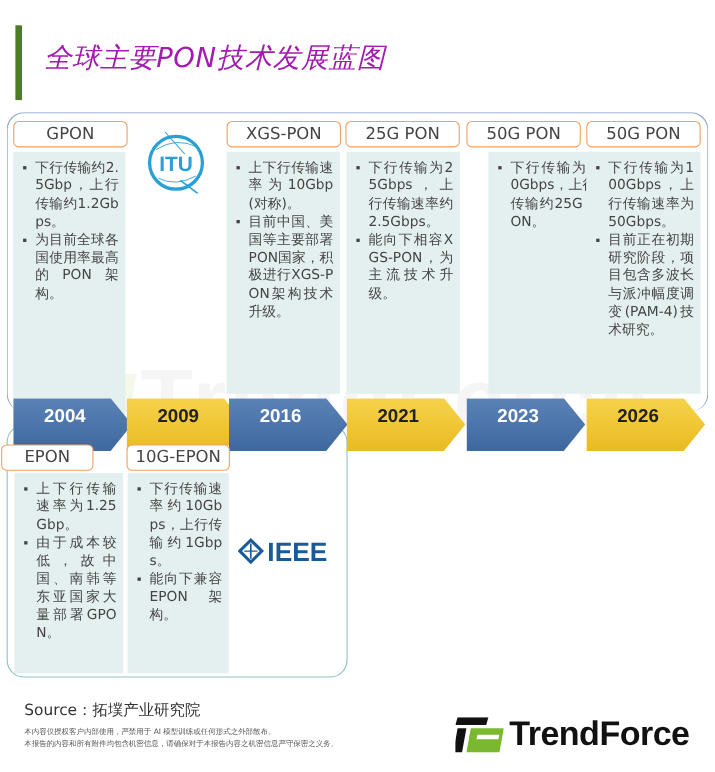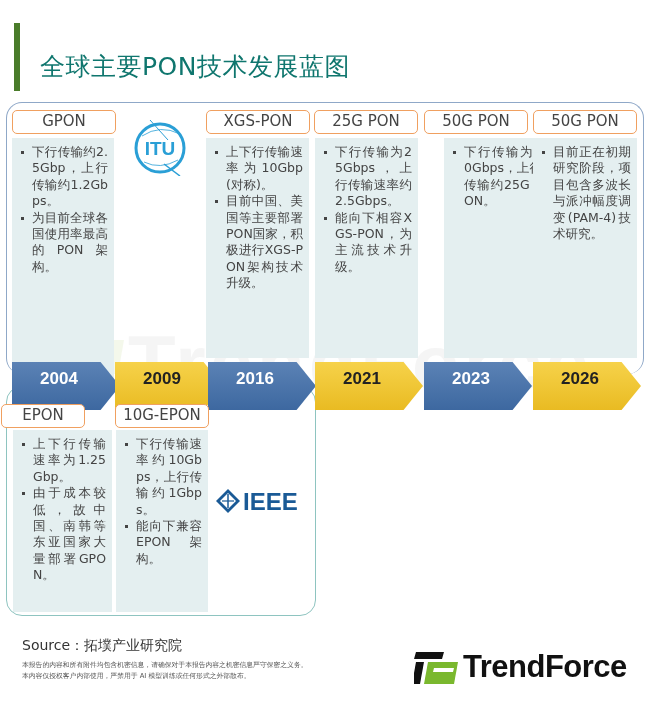--- a/index.html
+++ b/index.html
@@ -4,22 +4,22 @@
 <style>
   * { box-sizing: border-box; margin: 0; padding: 0; }
   body {
     width: 650px; height: 702px; background: #ffffff; position: relative; overflow: hidden;
     font-family: "DejaVu Sans", "Liberation Sans", sans-serif; color: #333;
   }
   .title-bar {
     position: absolute; left: 14px; top: 23px; width: 6px; height: 68px; background: #4a7c2a;
   }
   .page-title {
-    position: absolute; left: 40px; top: 50px; font-size: 25px; color: #0f766e; letter-spacing: 0.5px;
-    font-family: "DejaVu Sans", sans-serif; font-weight: normal;
+    position: absolute; left: 40px; top: 36px; font-size: 25px; color: #a21caf; letter-spacing: 0.5px;
+    font-family: "DejaVu Sans", sans-serif; font-weight: normal; font-style: italic;
   }
   .container-top {
     position: absolute; left: 6px; top: 102px; width: 638px; height: 272px;
     border: 1.5px solid #8fa8c8; border-radius: 16px; border-bottom: none;
   }
   .container-bottom {
     position: absolute; left: 6px; top: 386px; width: 310px; height: 230px;
     border: 1.5px solid #8ec4c0; border-radius: 16px;
   }
   .label-box {
@@ -116,20 +116,21 @@
 <div class="label-box" style="left:424px; top:110px; width:104px;">50G PON</div>
 <div class="content-box" style="left:424px; top:138px; width:104px; height:220px;margin-left:20px;">
   <ul>
     <li>下行传输为50Gbps，上行传输约25G PON。</li>
   </ul>
 </div>
 
 <div class="label-box" style="left:533px; top:110px; width:104px;">50G PON</div>
 <div class="content-box" style="left:533px; top:138px; width:104px; height:220px;">
   <ul>
+    <li>下行传输为100Gbps，上行传输速率为50Gbps。</li>
     <li>目前正在初期研究阶段，项目包含多波长与派冲幅度调变(PAM-4)技术研究。</li>
   </ul>
 </div>
 
 <div class="container-bottom"></div>
 
 <div class="arrow blue" style="left:12px;">2004</div>
 <div class="arrow yellow" style="left:115px;">2009</div>
 <div class="arrow blue" style="left:208px;">2016</div>
 <div class="arrow yellow" style="left:315px;">2021</div>
@@ -155,22 +156,22 @@
 <svg class="ieee-logo" viewBox="0 0 92 30">
   <polygon points="12,3 24,15 12,27 0,15" fill="#1a5a96"></polygon>
   <polygon points="12,7 20,15 12,23 4,15" fill="#ffffff"></polygon>
   <line x1="12" y1="8" x2="12" y2="22" stroke="#1a5a96" stroke-width="1.5"></line>
   <line x1="6" y1="15" x2="18" y2="15" stroke="#1a5a96" stroke-width="1.2"></line>
   <text x="27" y="24" font-family="Liberation Sans, sans-serif" font-weight="bold" font-size="24" fill="#1a5a96">IEEE</text>
 </svg>
 
 <div class="source">Source：拓墣产业研究院</div>
 <div class="disclaimer">
+  <div>本内容仅授权客户内部使用，严禁用于 AI 模型训练或任何形式之外部散布。</div>
   <div>本报告的内容和所有附件均包含机密信息，请确保对于本报告内容之机密信息严守保密之义务。</div>
-  <div>本内容仅授权客户内部使用，严禁用于 AI 模型训练或任何形式之外部散布。</div>
 </div>
 
 <svg class="tf-logo" viewBox="0 0 44 32">
   <polygon points="2,0 30,0 28,7 0,7" fill="#111"></polygon>
   <polygon points="2,10 10,10 6,32 -2,32" fill="#111"></polygon>
   <polygon points="14,10 44,10 40,32 10,32" fill="#7ab82e"></polygon>
   <polygon points="20,16 40,16 39,20 19,20" fill="#fff"></polygon>
 </svg>
 <div class="tf-text">TrendForce</div>
 

